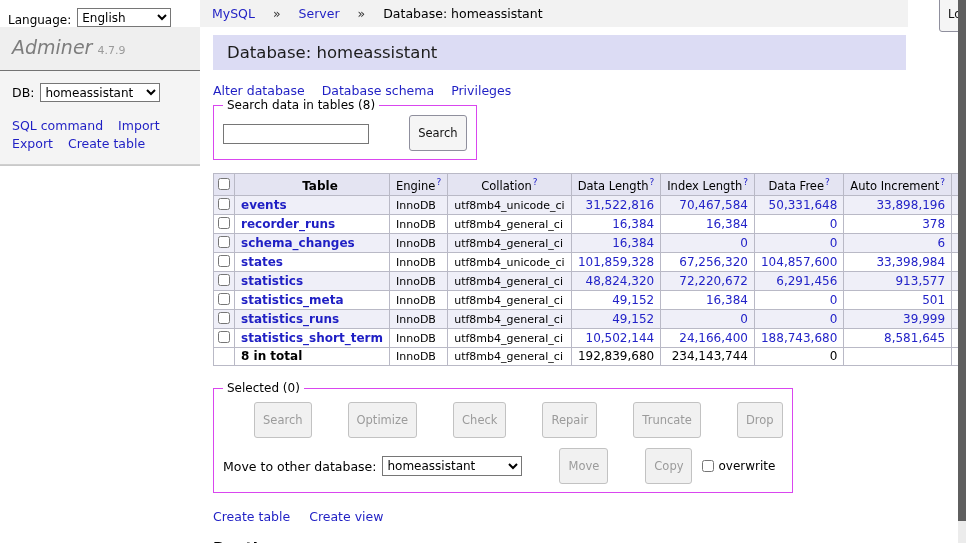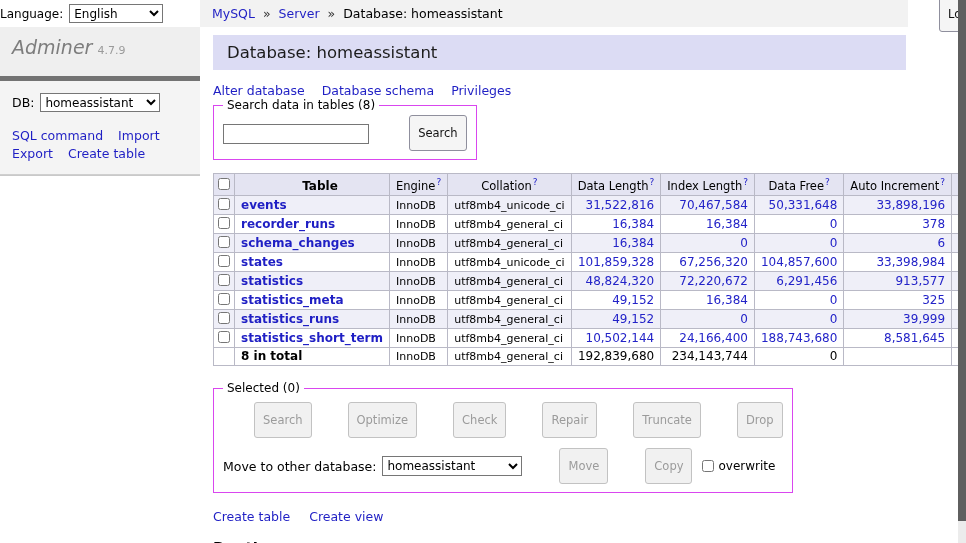--- a/index.html
+++ b/index.html
@@ -7,35 +7,35 @@
   body {
     width: 966px; height: 543px; overflow: hidden; position: relative;
     font-family: "DejaVu Sans", "Liberation Sans", sans-serif;
     font-size: 13px; color: #000; background: #fff;
   }
   a { color: #1f1fc4; text-decoration: none; cursor: pointer; }
   button, select, input { font-family: inherit; }
 
   
   .topbar { display: flex; align-items: stretch; height: 27px; }
-  .lang { width: 200px; flex: none; display: flex; align-items: center; gap: 6px; padding-left: 0; font-size: 12px; background: #fff; }
+  .lang { width: 200px; flex: none; display: flex; align-items: flex-end; gap: 6px; padding-left: 8px; font-size: 12px; background: #fff; }
   .lang select { font-size: 12px; width: 94px; height: 19px; border: 1px solid #767676; background: #fff; }
-  .crumbs { flex: 1; background: #f2f2f2; display: flex; align-items: center; gap: 8px; padding: 0 12px; font-size: 12.5px; }
+  .crumbs { flex: 1; background: #f2f2f2; display: flex; align-items: center; gap: 18px; padding: 0 12px; font-size: 12.5px; }
   .crumbs .sep { color: #333; }
   .logout-wrap { width: 58px; flex: none; display: flex; align-items: center; background: #fff; }
   .btn { font-size: 11.5px; padding: 10px 8px; background: #f5f5f5; border: 1px solid #8f8f9d; border-radius: 3px; color: #111; cursor: pointer; margin-left: 31px; }
   .btn:disabled { color: #9b9b9b; background: #f1f1f1; border-color: #c2c2c2; cursor: default; }
 
   
   .content { display: flex; height: 516px; }
 
   
   .sidebar { width: 200px; flex: none; background: #fff; }
   .side-top { background: #f4f4f4; border-bottom: 1px solid #c9c9c9; }
-  h1.logo { margin: 0; padding: 9px 12px 18px; font-size: 19px; font-weight: 400; font-style: italic; color: #7d7d7d; border-bottom: 5px solid #737373; background: #efefef; }
+  h1.logo { margin: 0; padding: 9px 12px 12px; font-size: 19px; font-weight: 400; font-style: italic; color: #7d7d7d; border-bottom: 1px solid #737373; background: #efefef; }
   h1.logo .ver { font-size: 11px; font-style: normal; color: #9a9a9a; margin-left: 5px; font-weight: 400; }
   .db-row { padding: 12px 12px 7px; font-size: 12.5px; display: flex; align-items: center; gap: 6px; }
   .db-row select { width: 120px; font-size: 12px; height: 19px; border: 1px solid #767676; background: #fff; }
   .quick-links { padding: 8px 12px 11px; font-size: 12.5px; border-bottom: 1px solid #cfcfcf; }
   .quick-links .row { display: flex; gap: 15px; line-height: 1.45; }
   .tlist { padding: 9px 12px 12px; }
   .tlist a { display: block; font-size: 12px; line-height: 13px; white-space: nowrap; }
 
   
   .main { flex: 1; padding: 8px 60px 0 13px; overflow: hidden; }
@@ -211,21 +211,21 @@
             <td class="num">~ 569,159</td>
           </tr>
           <tr>
             <td class="ck"><input type="checkbox" style=""></td>
             <td><a class="tname">statistics_meta</a></td>
             <td class="engine">InnoDB</td>
             <td class="coll">utf8mb4_general_ci</td>
             <td class="num">49,152</td>
             <td class="num">16,384</td>
             <td class="num">0</td>
-            <td class="num">325</td>
+            <td class="num">501</td>
             <td class="num">~ 244</td>
           </tr>
           <tr>
             <td class="ck"><input type="checkbox" style=""></td>
             <td><a class="tname">statistics_runs</a></td>
             <td class="engine">InnoDB</td>
             <td class="coll">utf8mb4_general_ci</td>
             <td class="num">49,152</td>
             <td class="num">0</td>
             <td class="num">0</td>

